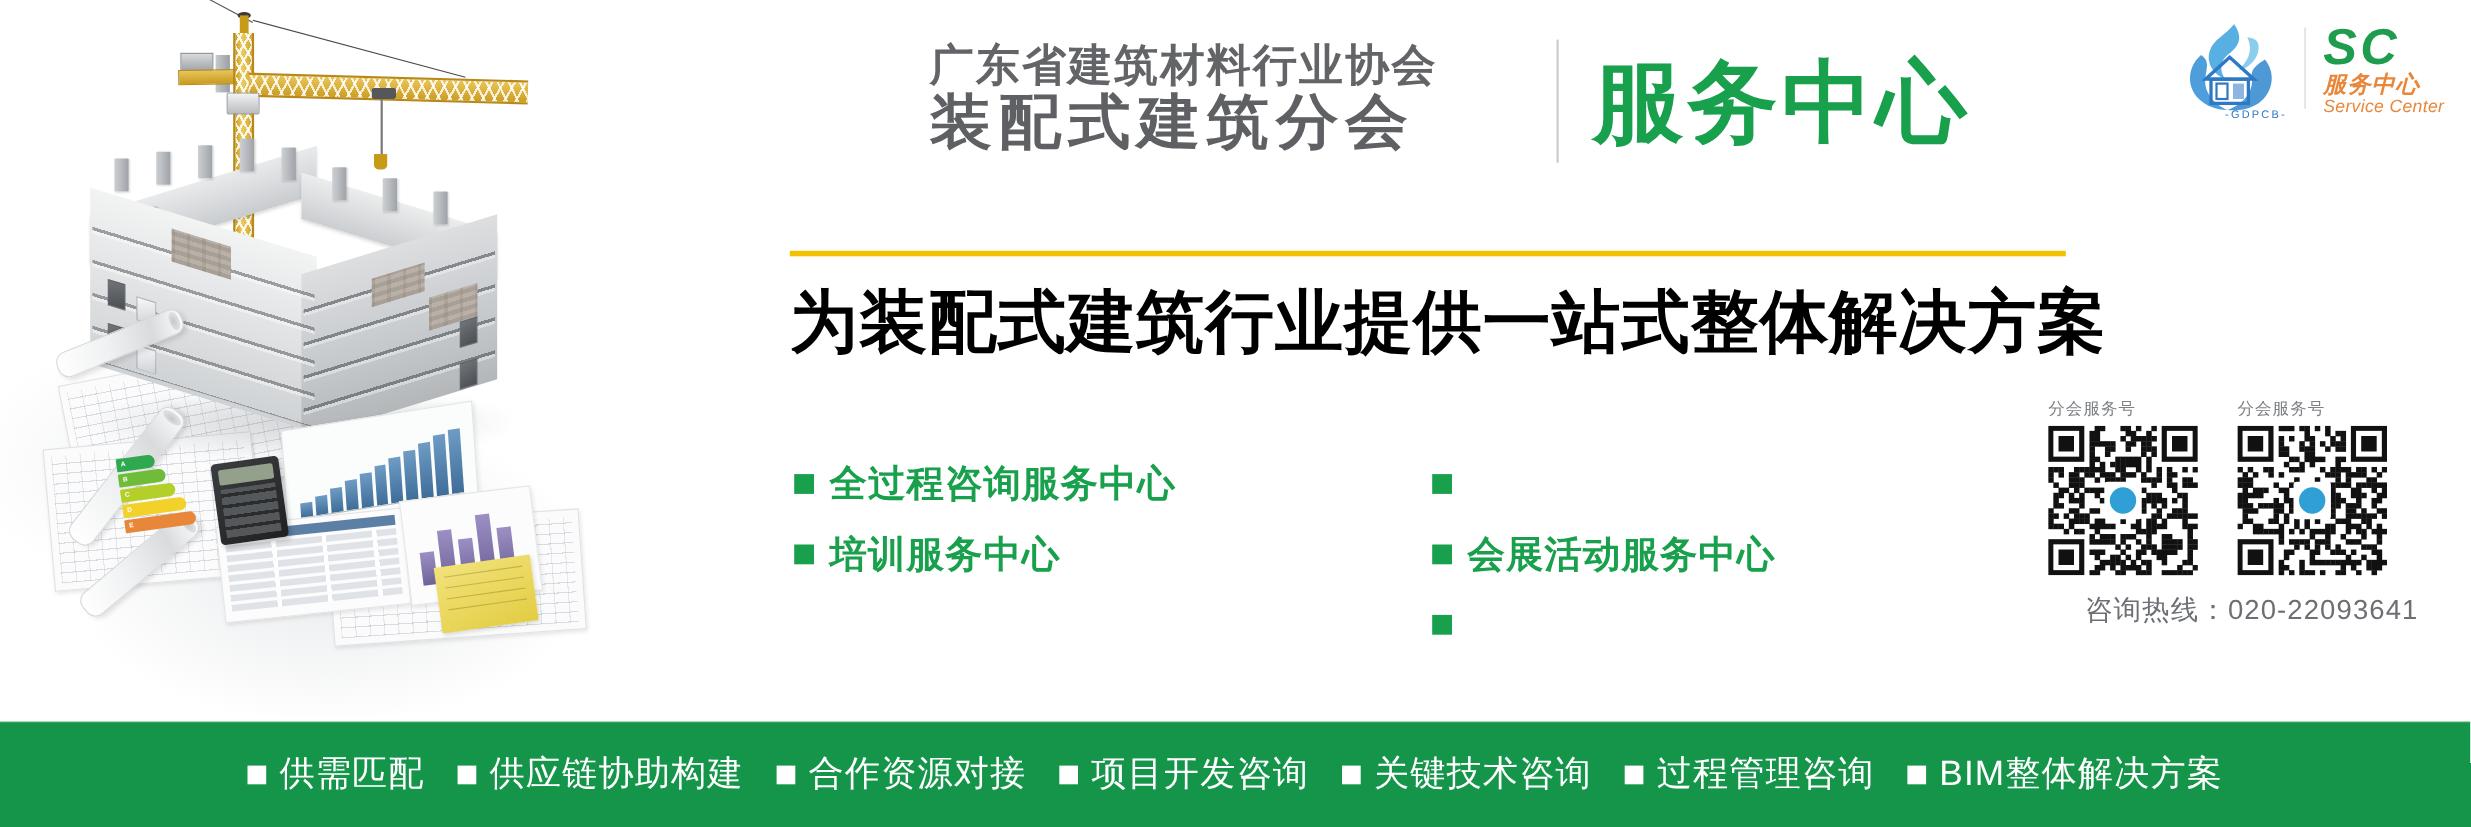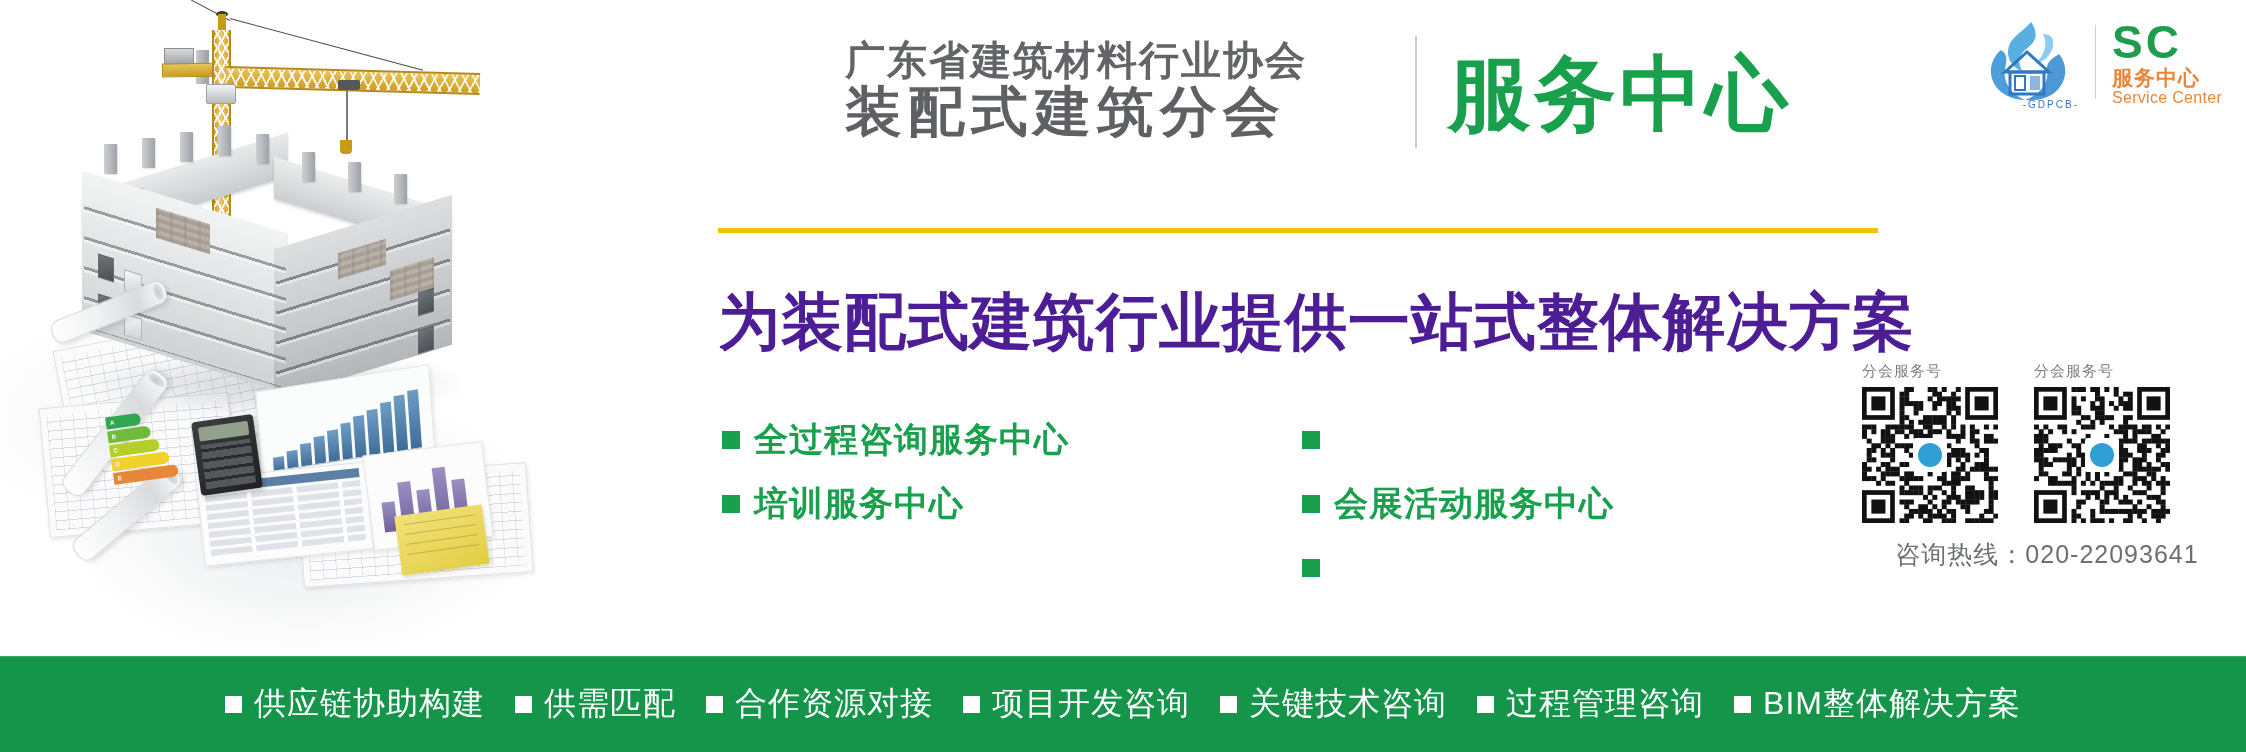--- a/index.html
+++ b/index.html
@@ -254,22 +254,22 @@
     position: absolute; left: 1448px; top: 50px;
     font-size: 82px; font-weight: bold; color: #18a04c;
     letter-spacing: 4px; line-height: 88px; white-space: nowrap;
   }
   .gold-rule {
     position: absolute; left: 718px; top: 228px;
     width: 1160px; height: 5px; background: #f2c200;
   }
   .headline {
     position: absolute; left: 718px; top: 258px;
-    font-size: 62px; font-weight: bold; color: #4c1d95;
-    letter-spacing: 1px; line-height: 72px; white-space: nowrap; margin-top: 28px;
+    font-size: 62px; font-weight: bold; color: #000000;
+    letter-spacing: 1px; line-height: 72px; white-space: nowrap;
   }
 
   
   .svc-cols { position: absolute; left: 722px; top: 408px; width: 760px; }
   .svc-col { position: absolute; top: 0; }
   .svc-col.left { left: 0; }
   .svc-col.right { left: 580px; }
   .svc-item {
     display: flex; align-items: center; gap: 14px;
     height: 64px; white-space: nowrap;
@@ -282,21 +282,21 @@
     position: absolute; left: 1975px; top: 16px;
     display: flex; align-items: center; gap: 16px;
   }
   .logo-mark { position: relative; width: 104px; height: 92px; }
   .logo-gdpcb {
     position: absolute; left: 0; bottom: -2px; width: 104px;
     text-align: right; font-size: 10px; letter-spacing: 2px;
     color: #2f78c4; font-weight: normal;
   }
   .logo-sep { width: 1px; height: 74px; background: #cfd2d5; }
-  .logo-text { position: relative; }
+  .logo-text { position: relative; font-style: italic; }
   .logo-sc {
     font-size: 46px; font-weight: bold; color: #1f9c4d;
     letter-spacing: 3px; line-height: 44px;
   }
   .logo-cn {
     font-size: 21px; font-weight: bold; color: #e8873a;
     letter-spacing: 1px; line-height: 24px; margin-top: 2px;
   }
   .logo-en {
     font-size: 16px; color: #e8873a; letter-spacing: .3px; line-height: 15px;
@@ -1174,25 +1174,25 @@
     </div>
   </div>
 
   <div class="hotline">咨询热线：020-22093641</div>
 
   <div class="footer">
     <div class="footer-topline"></div>
     <div class="footer-inner">
       <div class="f-item">
         <span class="f-bullet"></span>
-        <span class="f-label">供应链协助构建</span>
+        <span class="f-label">供需匹配</span>
       </div>
       <div class="f-item">
         <span class="f-bullet"></span>
-        <span class="f-label">供需匹配</span>
+        <span class="f-label">供应链协助构建</span>
       </div>
       <div class="f-item">
         <span class="f-bullet"></span>
         <span class="f-label">合作资源对接</span>
       </div>
       <div class="f-item">
         <span class="f-bullet"></span>
         <span class="f-label">项目开发咨询</span>
       </div>
       <div class="f-item">

